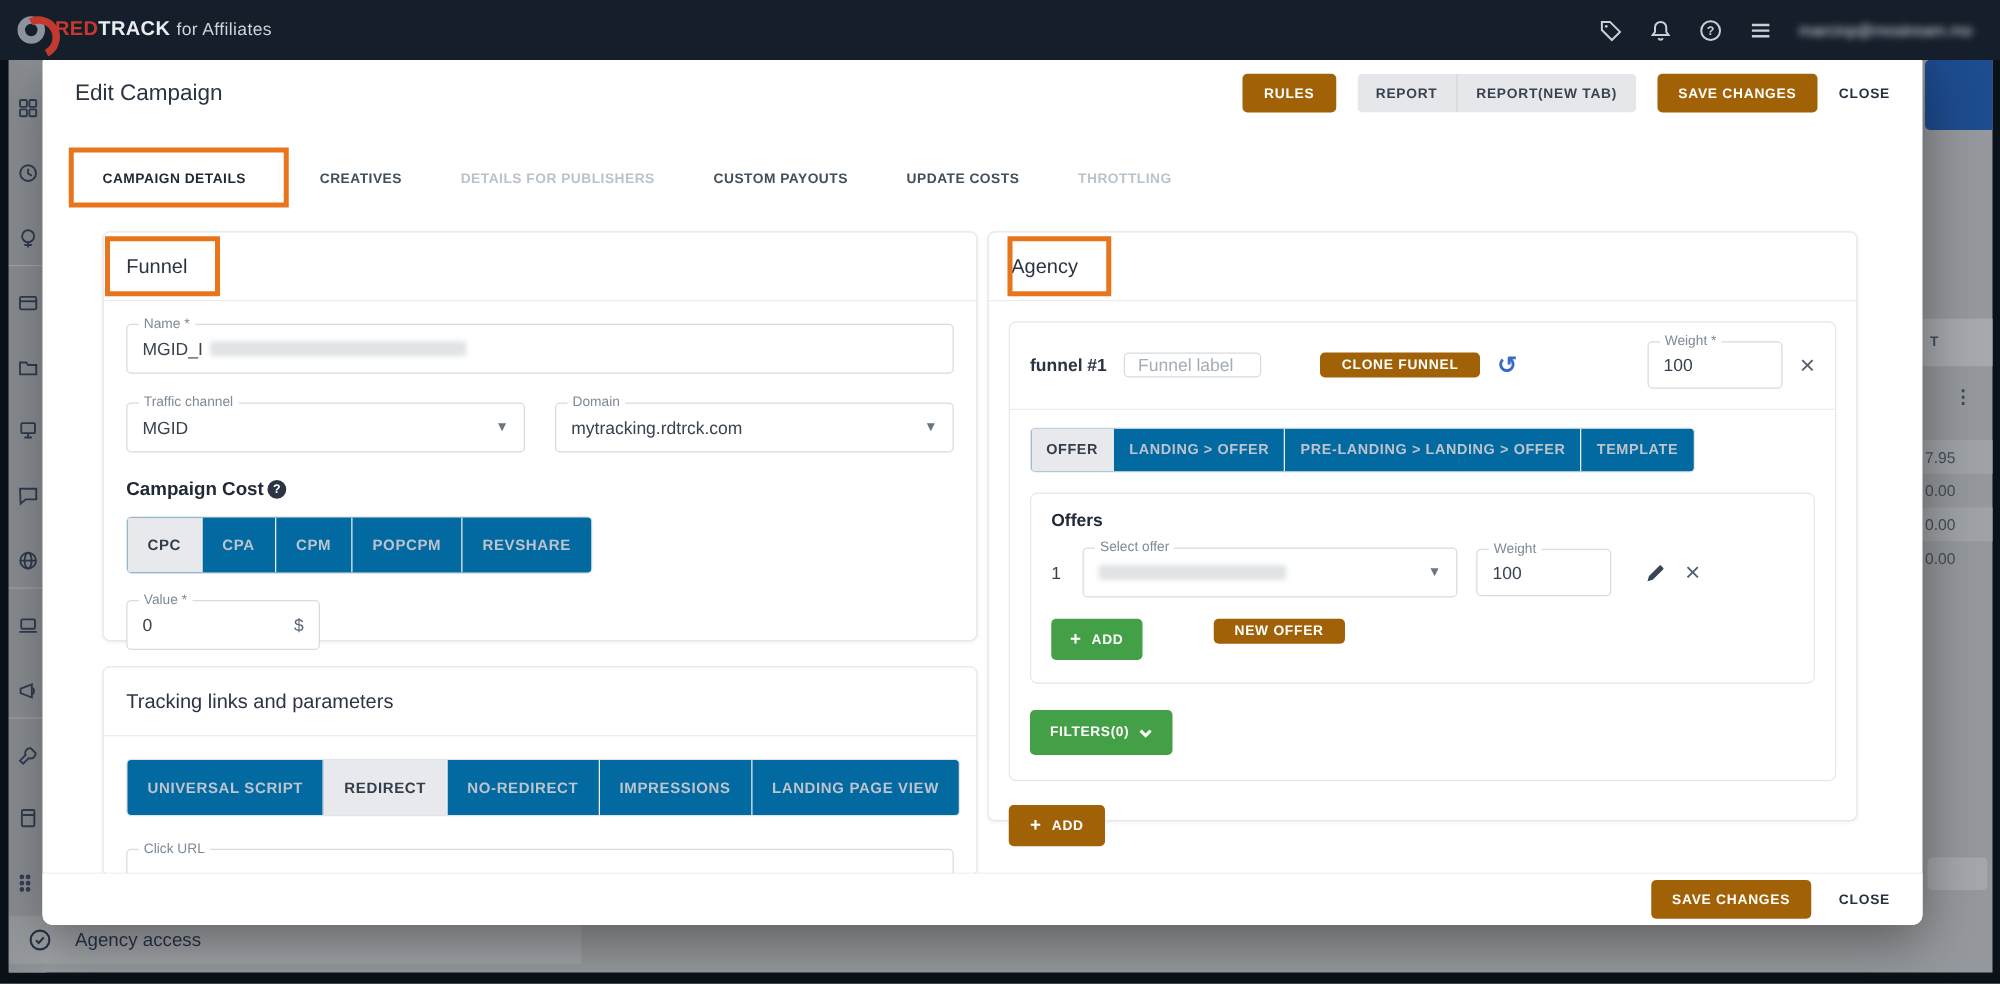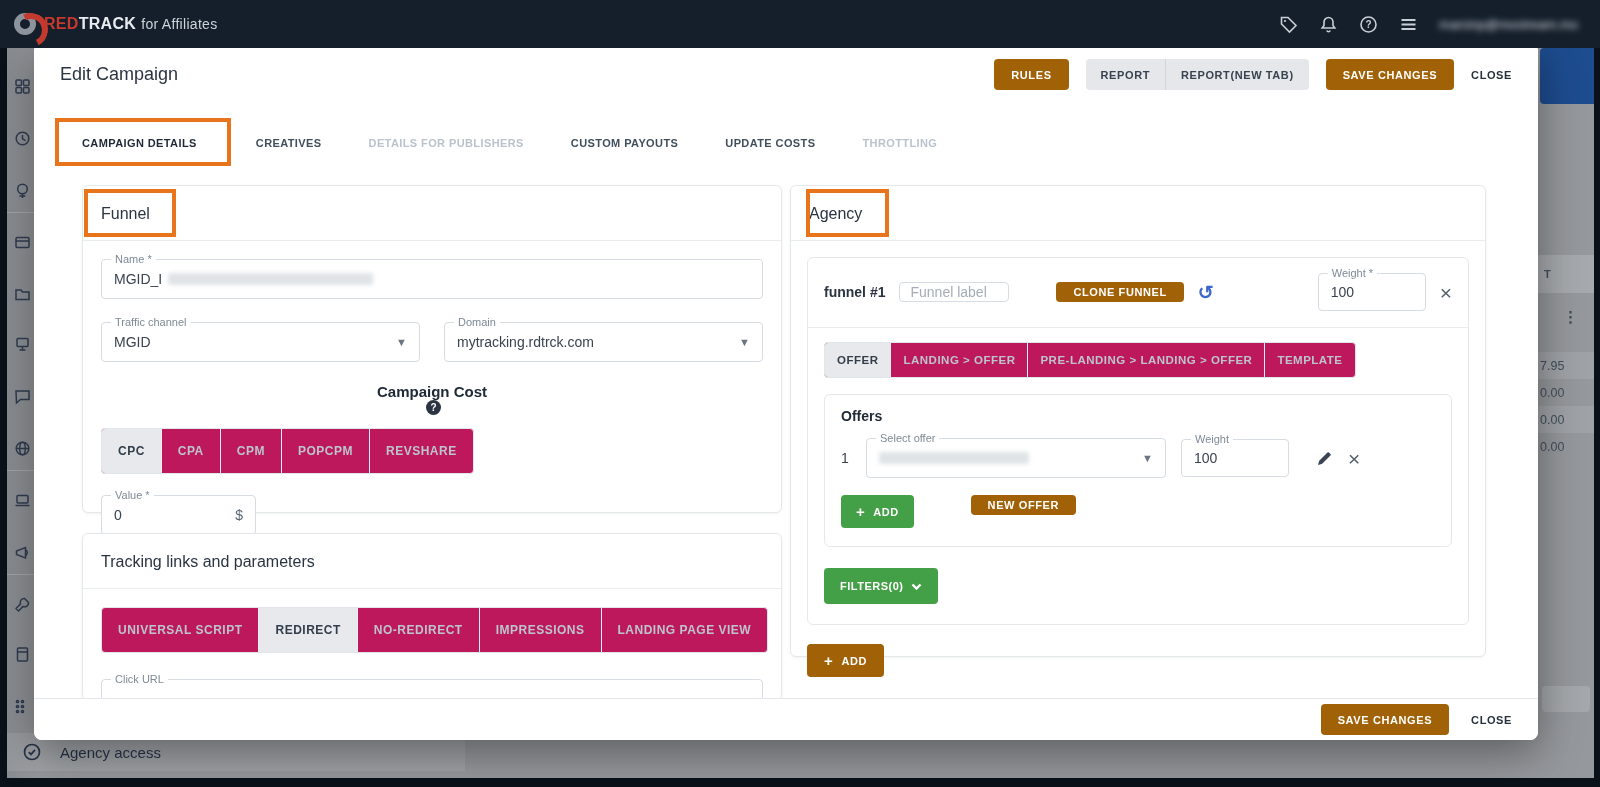--- a/index.html
+++ b/index.html
@@ -110,24 +110,24 @@
   .field { position:relative; border:1px solid #d6dce1; border-radius:4px; height:40px;
            display:flex; align-items:center; padding:0 12px; background:#fff; font-size:14px; color:#39434f; }
   .flabel { position:absolute; top:-7px; left:9px; background:#fff; padding:0 4px;
             font-size:11px; color:#7e8a96; white-space:nowrap; }
   .blurpatch { display:inline-block; height:12px; background:#dfe3e6; border-radius:2px;
                filter:blur(2px); margin-left:6px; }
   .dd-arrow { margin-left:auto; color:#6a7682; font-size:11px; }
   .row2 { display:flex; gap:24px; margin-top:23px; }
   .sel { width:320px; cursor:pointer; }
   .name-field { width:100%; }
-  .cost-head { margin:21px 0 13px 0; font-size:15px; font-weight:bold; color:#202a36; display:flex; align-items:center;flex-direction:column; }
+  .cost-head { margin:21px 0 13px 0; font-size:15px; font-weight:bold; color:#202a36; display:flex; align-items:center; }
   .q-icon { width:15px; height:15px; border-radius:50%; background:#2b3442; color:#fff; font-size:10px;
             font-weight:bold; display:flex; align-items:center; justify-content:center; margin-left:3px; cursor:pointer; }
-  .seg-lg { display:flex; border:1px solid #e2e6ea; border-radius:4px; overflow:hidden; width:max-content; background:#be185d; }
+  .seg-lg { display:flex; border:1px solid #e2e6ea; border-radius:4px; overflow:hidden; width:max-content; background:#0369a1; }
   .seg-lg .opt { padding:0 16px; height:44px; line-height:44px; font-size:12px; font-weight:bold;
                  letter-spacing:.5px; color:#bcc4cd; border-right:1px solid #ecEFf2; cursor:pointer; white-space:nowrap; }
   .seg-lg .opt:last-child { border-right:none; }
   .seg-lg .opt.active { background:#e7e9ec; color:#333e4a; }
   .seg-sm .opt { height:34px; line-height:34px; font-size:11.5px; padding:0 12px; }
   .value-field { width:155px; margin-top:21px; }
   .currency { margin-left:auto; color:#5a6673; }
   
   .funnel-box { border:1px solid #e4e8eb; border-radius:6px; padding:15px 16px 20px 16px; }
   .f-row1 { display:flex; align-items:center; gap:14px; padding-bottom:16px;

